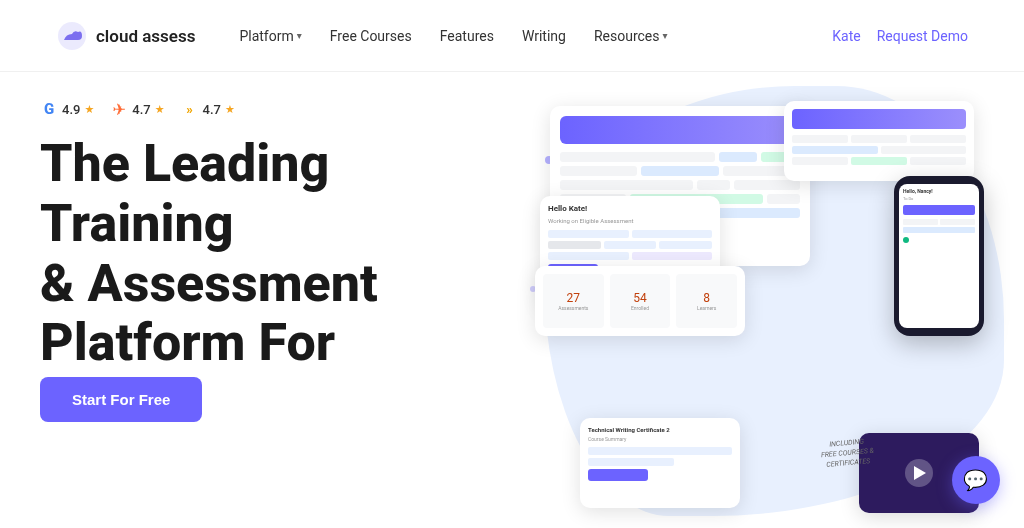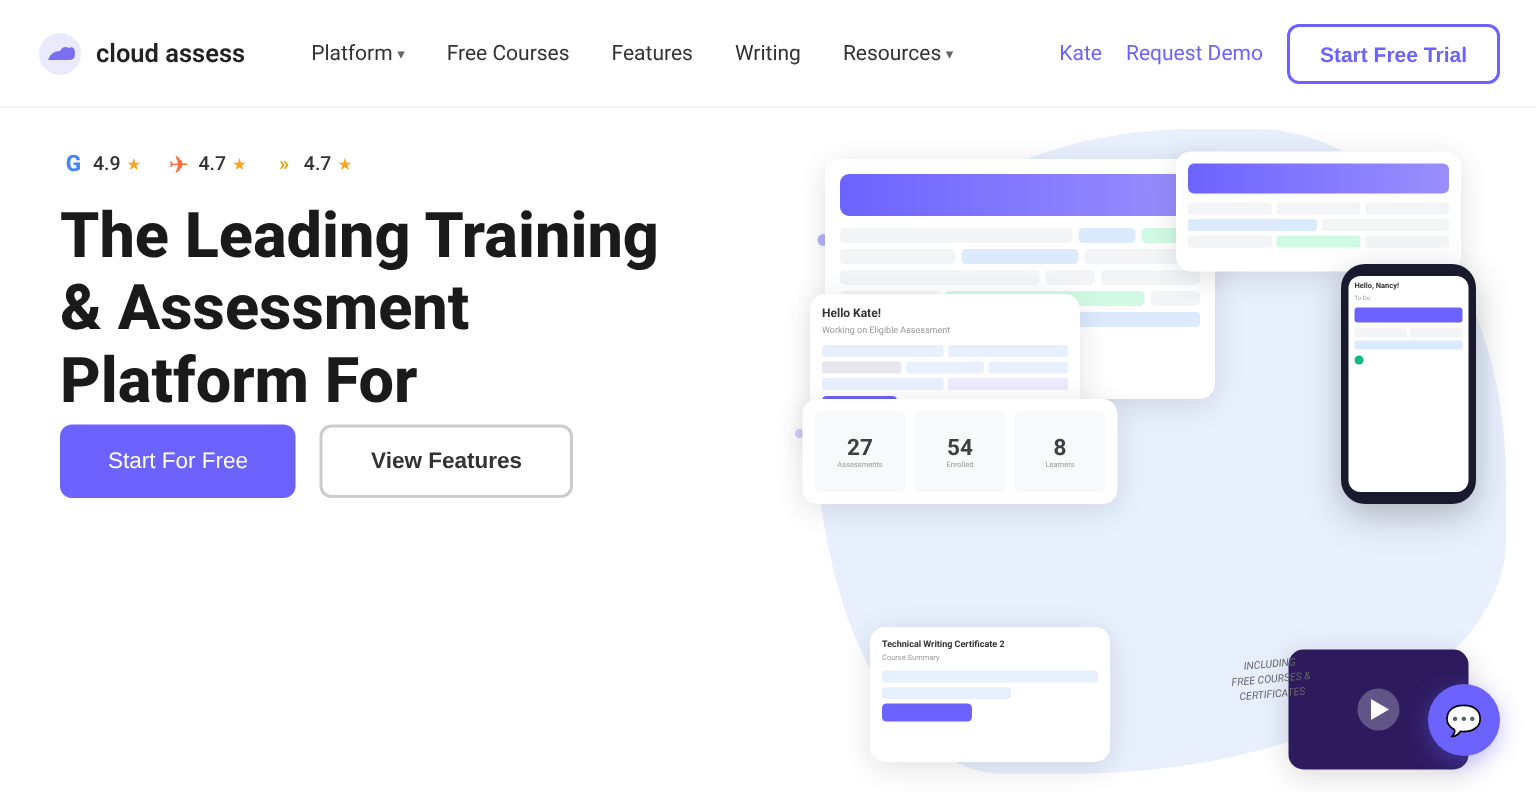--- a/index.html
+++ b/index.html
@@ -8,21 +8,21 @@
       background: #fff;
       width: 1024px;
       height: 528px;
       overflow: hidden;
     }
 
     
     .navbar {
       display: flex;
       align-items: center;
-      padding: 0 24px;
+      padding: 0 56px;
       height: 72px;
       border-bottom: 1px solid #f0f0f0;
       gap: 0;
       justify-content: center;
     }
     .logo {
       display: flex;
       align-items: center;
       gap: 8px;
       margin-right: 32px;
@@ -122,21 +122,21 @@
       height: 18px;
       display: inline-flex;
       align-items: center;
       justify-content: center;
       font-size: 13px;
     }
     .star { color: #f5a623; font-size: 11px; }
 
     
     .headline {
-      font-size: 42px;
+      font-size: 52px;
       font-weight: 800;
       line-height: 1.15;
       color: #1a1a1a;
       margin-bottom: 4px;
     }
     .headline-purple {
       font-size: 42px;
       font-weight: 800;
       line-height: 1.15;
       color: #6c63ff;
@@ -155,21 +155,21 @@
       display: flex;
       gap: 16px;
     }
     .btn-start {
       padding: 14px 32px;
       background: #6c63ff;
       color: #fff;
       border: none;
       border-radius: 8px;
       font-size: 15px;
-      font-weight: 400;
+      font-weight: 700;
       cursor: pointer;
     }
     .btn-features {
       padding: 14px 32px;
       background: #fff;
       color: #333;
       border: 2px solid #ccc;
       border-radius: 8px;
       font-size: 15px;
       font-weight: 600;
@@ -391,23 +391,23 @@
       flex: 1;
       background: #f8f9fa;
       border-radius: 4px;
       display: flex;
       flex-direction: column;
       align-items: center;
       justify-content: center;
       padding: 4px;
     }
     .stat-num {
-      font-size: 15px;
-      font-weight: 700;
-      color: #404040;
+      font-size: 12px;
+      font-weight: 400;
+      color: #c2410c;
     }
     .stat-label {
       font-size: 5px;
       color: #999;
       text-align: center;
     }
 
     
     .card-cert {
       position: absolute;
@@ -549,21 +549,20 @@
     </div>
     <div class="nav-item">
       <span>Resources</span>
       <span class="nav-chevron">▾</span>
     </div>
   </div>
 
   <div class="nav-right">
     <span class="nav-login">Kate</span>
     <span class="nav-demo">Request Demo</span>
-    <button class="btn-trial">Start Free Trial</button>
   </div>
 </nav>
 
 <div class="main">
 
   <div class="left">
 
     <div class="ratings">
       <div class="rating-item">
         <span class="rating-icon" style="color:#4285F4; font-weight:800; font-size:15px;">G</span>
@@ -584,21 +583,20 @@
 
     <div class="headline">
       <span>The Leading Training</span><br>
       <span>&amp; Assessment</span><br>
       <span>Platform For</span>
     </div>
 
 
     <div class="cta-buttons">
       <button class="btn-start">Start For Free</button>
-      <button class="btn-features">View Features</button>
     </div>
   </div>
 
   <div class="right">
 
     <div class="blob"></div>
 
     <div class="hero-screenshots">
 
       <div class="dot" style="width:8px;height:8px;top:60px;left:15px;opacity:0.5;"></div>

